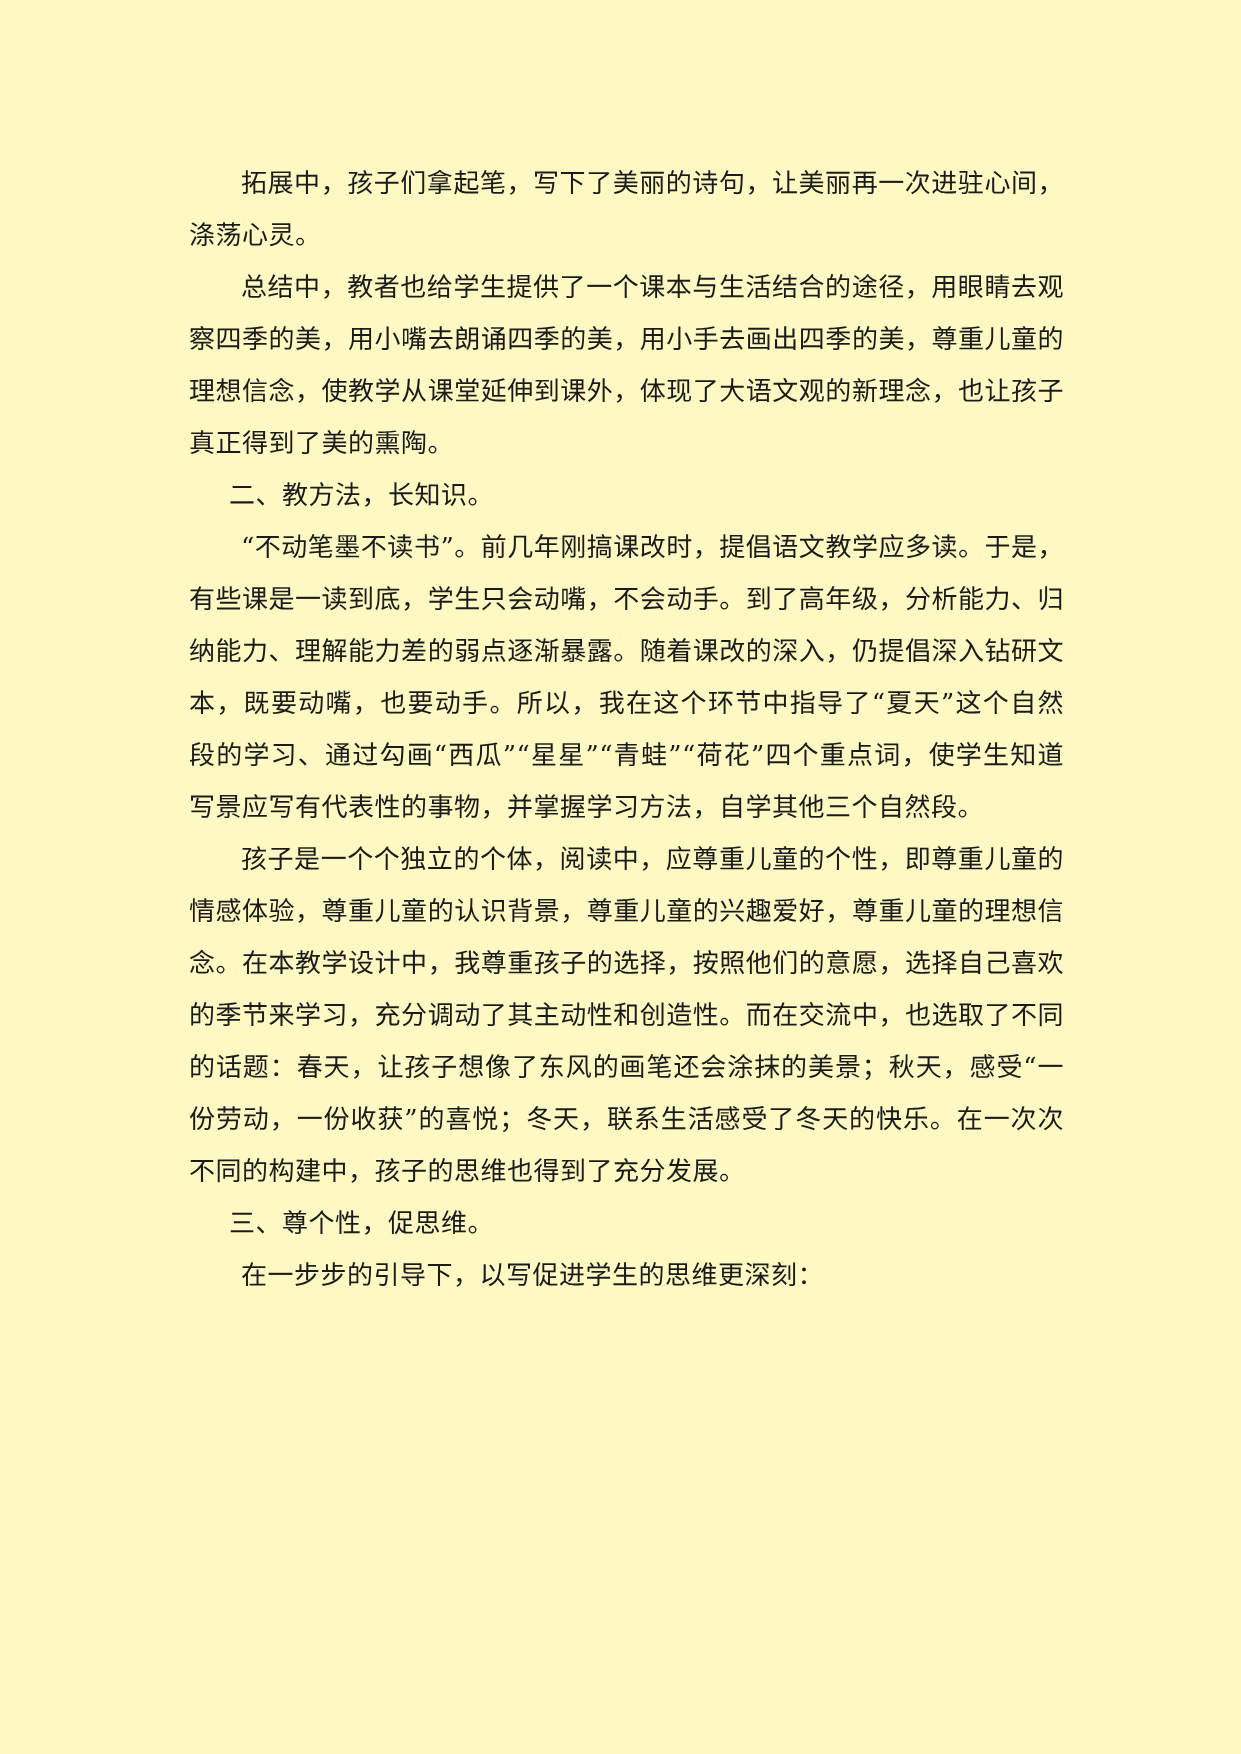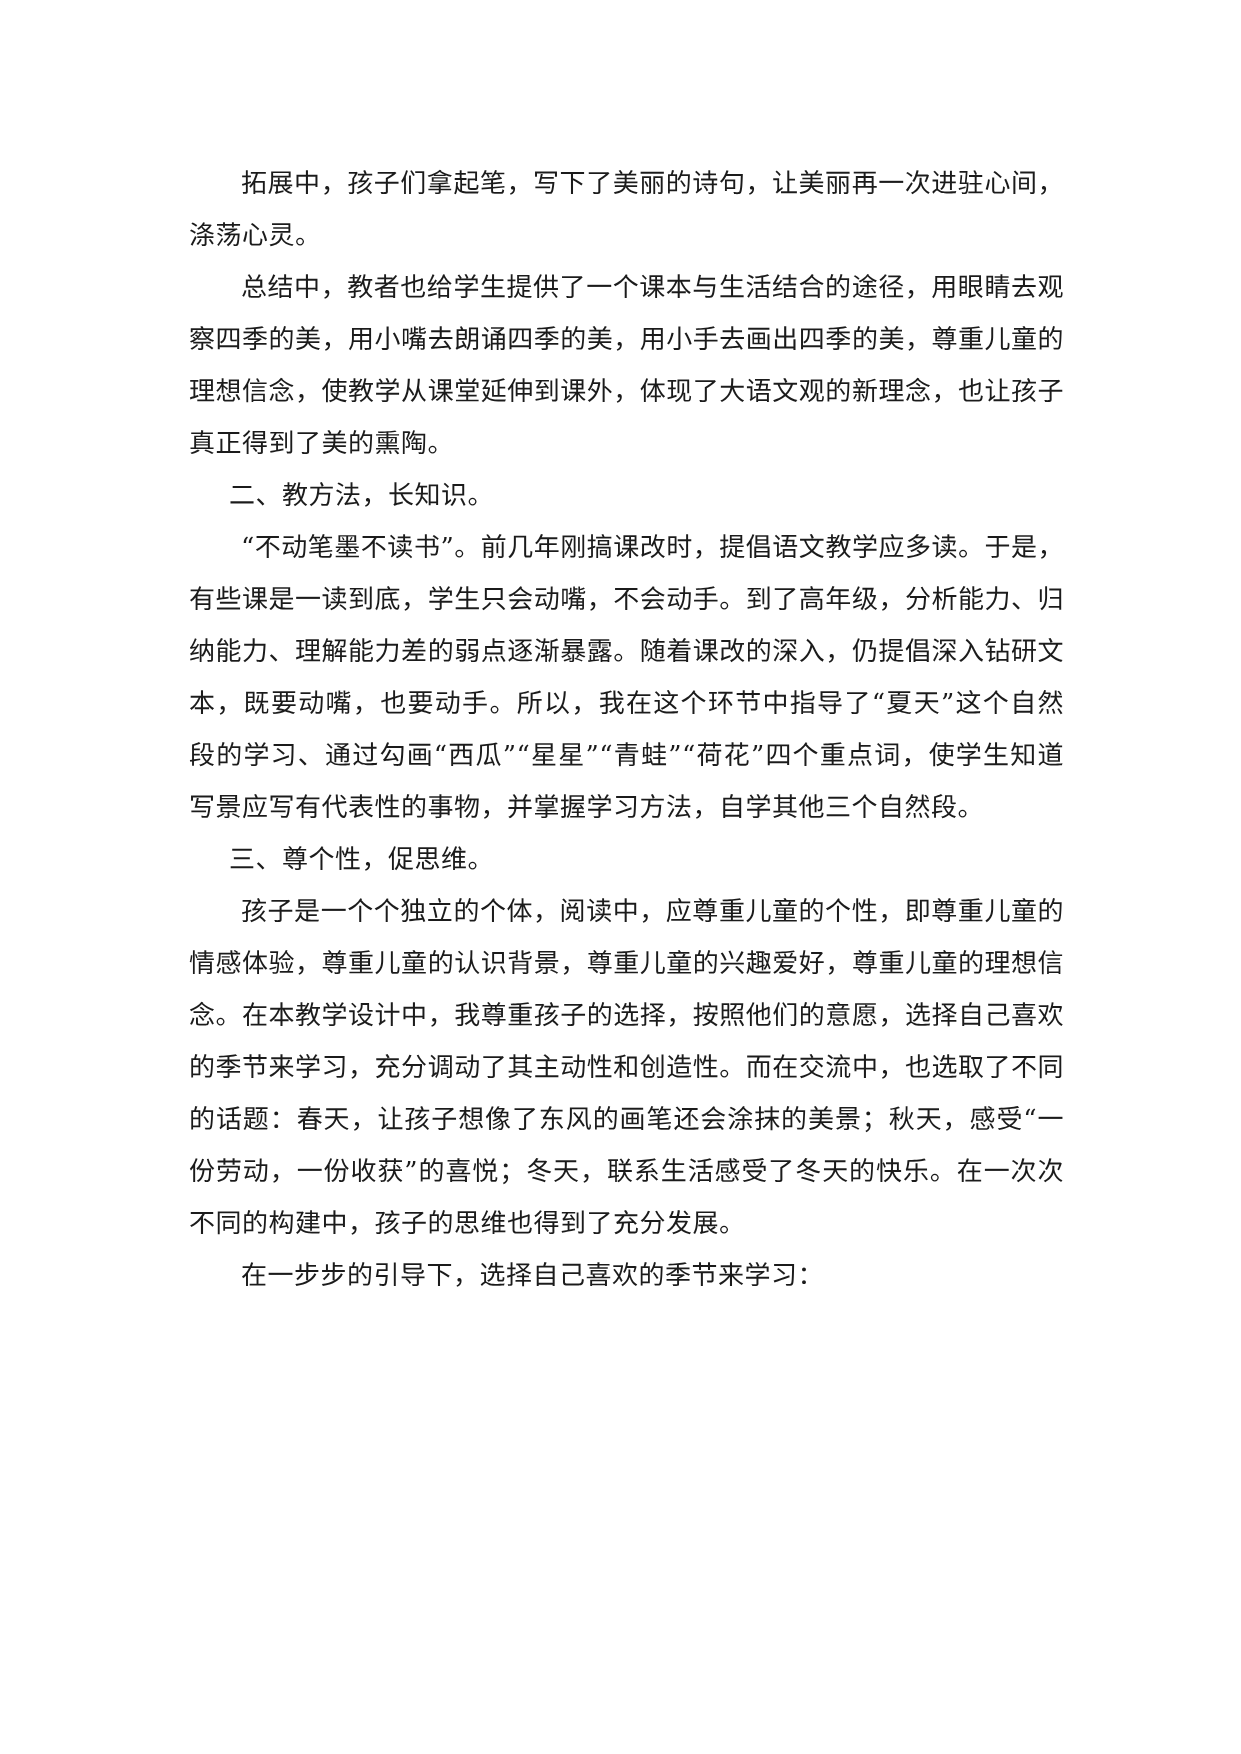--- a/index.html
+++ b/index.html
@@ -5,21 +5,21 @@
   html, body {
     margin: 0;
     padding: 0;
     background: #e8e8e8;
   }
   .page {
     position: relative;
     width: 1241px;
     height: 1754px;
     margin: 0 auto;
-    background: #ffffff;
+    background: #fef9c3;
     box-sizing: border-box;
     padding: 157px 177px 0 189px;
     overflow: hidden;
     font-family: "DejaVu Serif", "Liberation Serif", serif;
     color: #1b1b1b;
   }
   .para {
     margin: 0;
     padding: 0;
     font-size: 26px;
@@ -38,20 +38,20 @@
 
 <div class="page">
   <p class="para body">拓展中，孩子们拿起笔，写下了美丽的诗句，让美丽再一次进驻心间，涤荡心灵。</p>
 
   <p class="para body">总结中，教者也给学生提供了一个课本与生活结合的途径，用眼睛去观察四季的美，用小嘴去朗诵四季的美，用小手去画出四季的美，尊重儿童的理想信念，使教学从课堂延伸到课外，体现了大语文观的新理念，也让孩子真正得到了美的熏陶。</p>
 
   <p class="para heading">二、教方法，长知识。</p>
 
   <p class="para body">“不动笔墨不读书”。前几年刚搞课改时，提倡语文教学应多读。于是，有些课是一读到底，学生只会动嘴，不会动手。到了高年级，分析能力、归纳能力、理解能力差的弱点逐渐暴露。随着课改的深入，仍提倡深入钻研文本，既要动嘴，也要动手。所以，我在这个环节中指导了“夏天”这个自然段的学习、通过勾画“西瓜”“星星”“青蛙”“荷花”四个重点词，使学生知道写景应写有代表性的事物，并掌握学习方法，自学其他三个自然段。</p>
 
+  <p class="para body">孩子是一个个独立的个体，阅读中，应尊重儿童的个性，即尊重儿童的情感体验，尊重儿童的认识背景，尊重儿童的兴趣爱好，尊重儿童的理想信念。在本教学设计中，我尊重孩子的选择，按照他们的意愿，选择自己喜欢的季节来学习，充分调动了其主动性和创造性。而在交流中，也选取了不同的话题：春天，让孩子想像了东风的画笔还会涂抹的美景；秋天，感受“一份劳动，一份收获”的喜悦；冬天，联系生活感受了冬天的快乐。在一次次不同的构建中，孩子的思维也得到了充分发展。</p>
+
   <p class="para heading">三、尊个性，促思维。</p>
-
-  <p class="para body">孩子是一个个独立的个体，阅读中，应尊重儿童的个性，即尊重儿童的情感体验，尊重儿童的认识背景，尊重儿童的兴趣爱好，尊重儿童的理想信念。在本教学设计中，我尊重孩子的选择，按照他们的意愿，选择自己喜欢的季节来学习，充分调动了其主动性和创造性。而在交流中，也选取了不同的话题：春天，让孩子想像了东风的画笔还会涂抹的美景；秋天，感受“一份劳动，一份收获”的喜悦；冬天，联系生活感受了冬天的快乐。在一次次不同的构建中，孩子的思维也得到了充分发展。</p>
 
 
 
-  <p class="para body">在一步步的引导下，选择自己喜欢的季节来学习：</p>
+  <p class="para body">在一步步的引导下，以写促进学生的思维更深刻：</p>
 </div>
 
 </body></html>

